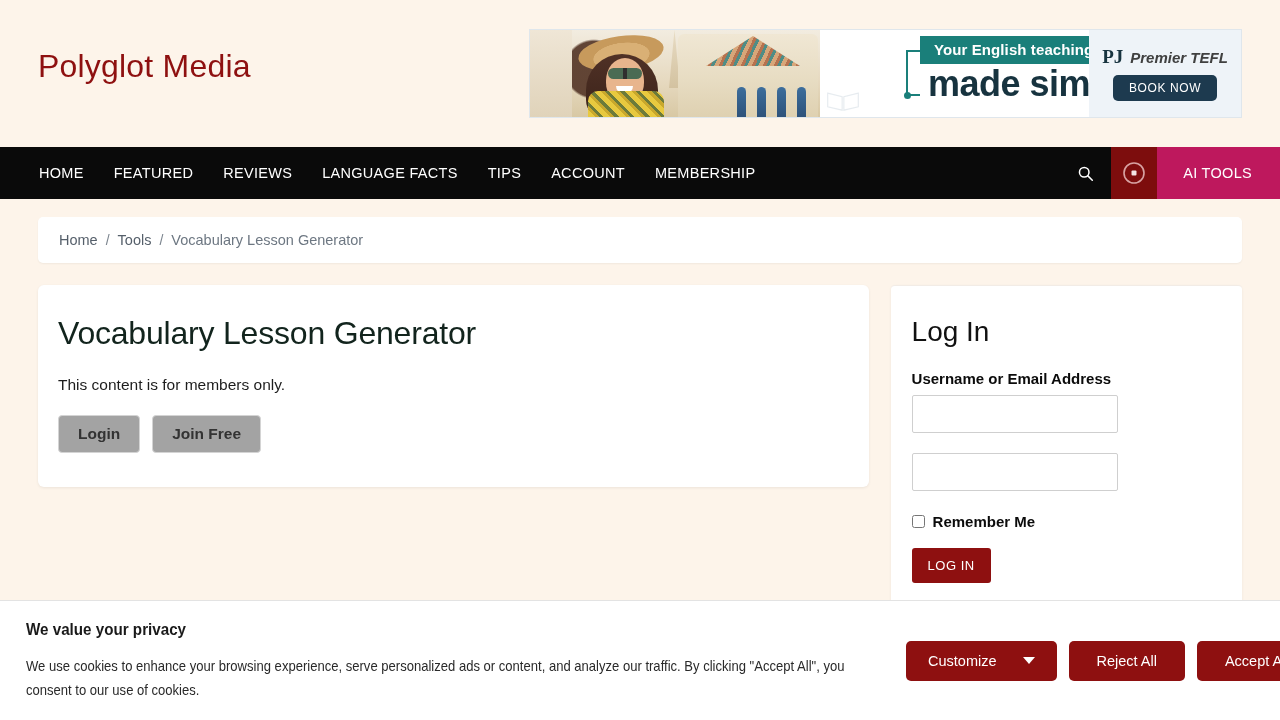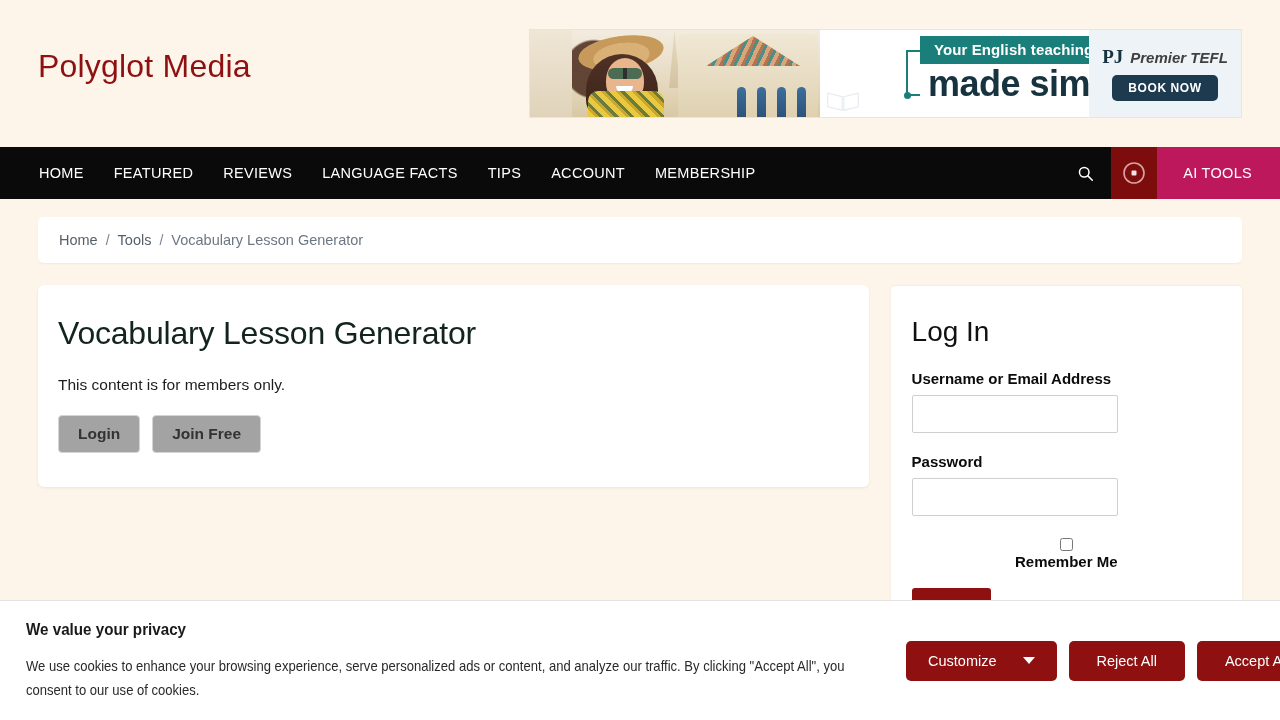--- a/index.html
+++ b/index.html
@@ -130,21 +130,21 @@
     width: 152px; height: 100%;
     background: #eef3f8;
     display: flex; flex-direction: column;
     align-items: center; justify-content: center; gap: 7px;
   }
   .ad-brand-row { display: flex; align-items: center; gap: 7px; }
   .pj-mark { font-size: 19px; font-weight: 700; color: #17333f; font-family: "Liberation Serif", serif; }
   .pj-name { font-size: 15px; font-weight: 700; color: #404040; white-space: nowrap; font-style: italic; }
   .book-now {
     background: #1d3a4f; color: #fff;
-    font-size: 12px; font-weight: 700; letter-spacing: .6px;
+    font-size: 12px; font-weight: 400; letter-spacing: .6px;
     padding: 6px 16px; border-radius: 5px; border: none;
     font-family: "Liberation Sans", sans-serif;
   }
   .ad-book-deco {
     position: absolute; left: 6px; bottom: 5px;
     width: 34px; height: 24px; opacity: .25;
   }
 
   
   .nav {
@@ -274,22 +274,22 @@
     width: 206px; height: 38px;
     border: 1px solid #cfcfcf;
     border-radius: 2px;
     background: #fff;
     margin-bottom: 20px;
     padding: 0 8px;
     font-size: 14px;
     font-family: "Liberation Sans", sans-serif;
   }
   .remember-row {
-    display: flex; align-items: center; gap: 2px;
-    margin-top: 2px; margin-bottom: 18px; flex-direction: column;
+    display: flex; align-items: center; gap: 8px;
+    margin-top: 2px; margin-bottom: 18px;
   }
   .remember-row input { width: 13px; height: 13px; margin: 0; cursor: pointer; }
   .remember-label { font-size: 15px; font-weight: 700; color: #0b0b0b; cursor: pointer; }
   .btn-login {
     background: #8e1010;
     color: #ffffff;
     font-size: 13px;
     letter-spacing: .5px;
     border: none;
     border-radius: 3px;
@@ -443,21 +443,20 @@
         <button class="btn-plain">Join Free</button>
       </div>
     </div>
 
     <div class="card-login">
       <h2 class="login-title">Log In</h2>
 
       <label class="field-label">Username or Email Address</label>
       <input class="field-input" type="text" placeholder="" style="">
 
-      <label class="field-label">Password</label>
       <input class="field-input" type="password" placeholder="" style="">
 
       <div class="remember-row">
         <input type="checkbox" id="rm" style="">
         <label class="remember-label" for="rm">Remember Me</label>
       </div>
 
       <button class="btn-login">LOG IN</button>
     </div>
 

